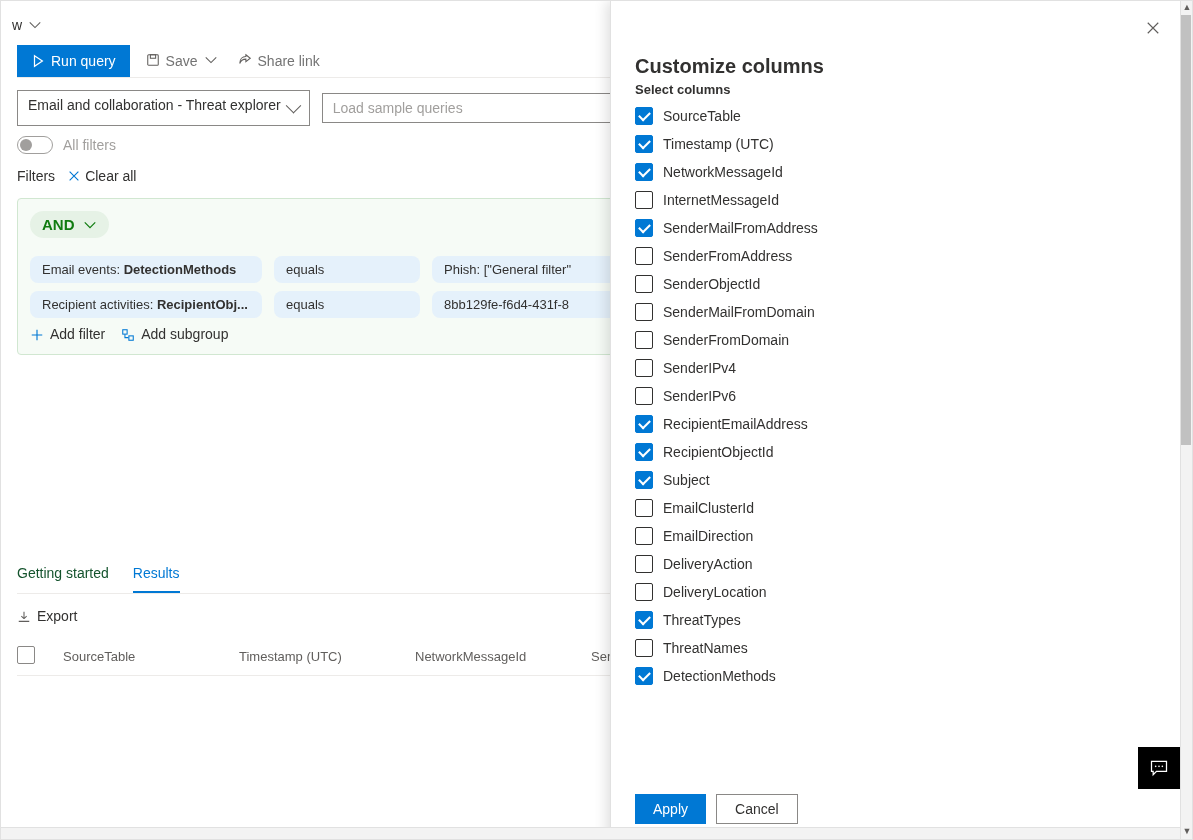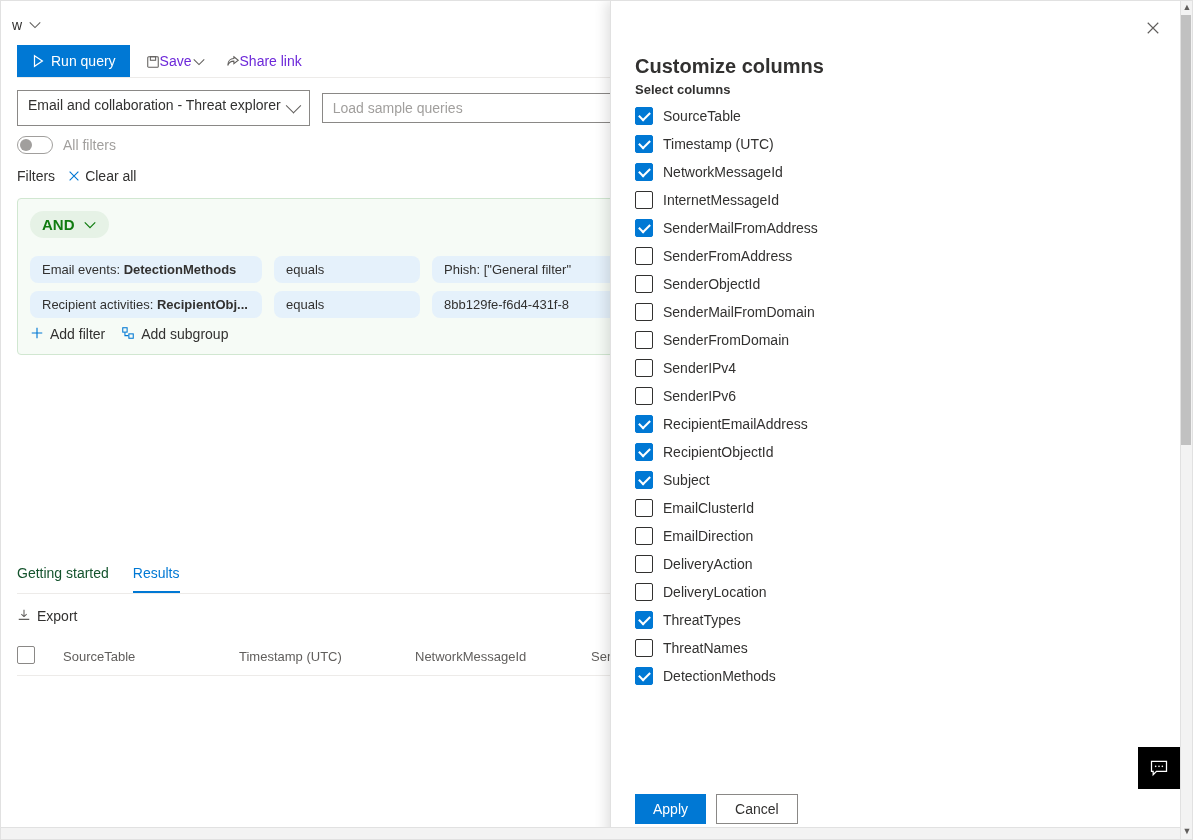--- a/index.html
+++ b/index.html
@@ -1,42 +1,42 @@
 <!DOCTYPE html>
 <html><head>
 <meta charset="utf-8">
 <style>
 * { box-sizing: border-box; margin: 0; padding: 0; }
 body { font-family: 'Segoe UI', -apple-system, sans-serif; font-size: 14px; color: #323130; background: #fff; overflow: hidden; width: 1193px; height: 840px; position: relative; border: 1px solid #e1e1e1; }
 .main { position: absolute; left: 0; top: 0; width: 100%; height: 100%; padding: 16px; }
 .w-trunc { font-size: 14px; color: #323130; margin-left: -5px; display: flex; align-items: center; gap: 6px; }
 .toolbar { display: flex; align-items: center; gap: 12px; margin: 12px 0; border-bottom: 1px solid #edebe9; padding-bottom: 0; }
 .btn-primary { background: #0078d4; color: #fff; border: none; padding: 8px 14px; display: flex; align-items: center; gap: 6px; cursor: pointer; font-size: 14px; }
-.btn-cmd { background: transparent; border: none; color: #6d28d9; display: flex; align-items: flex-end; gap: 0; cursor: pointer; padding: 6px 4px; font-size: 14px; }
+.btn-cmd { background: transparent; border: none; color: #737373; display: flex; align-items: flex-start; gap: 6px; cursor: pointer; padding: 6px 4px; font-size: 14px; }
 .toolbar-right { margin-left: auto; display: flex; align-items: center; gap: 6px; color: #323130; }
 .dropdown { border: 1px solid #8a8886; padding: 6px 28px 12px 10px; background: #fff; position: relative; cursor: pointer; display: inline-flex; align-items: center; min-width: 290px; }
 .dropdown::after { content: ''; position: absolute; right: 10px; top: 50%; width: 10px; height: 10px; transform: translateY(-70%) rotate(45deg); border-right: 1px solid #605e5c; border-bottom: 1px solid #605e5c; }
 .sample-input { border: 1px solid #8a8886; padding: 6px 10px; width: 460px; color: #a19f9d; margin-left: 12px; }
 .row { display: flex; align-items: center; margin: 10px 0; }
 .toggle { width: 36px; height: 18px; border-radius: 9px; border: 1px solid #a19f9d; background: #fff; position: relative; margin-right: 10px; }
 .toggle::after { content: ''; position: absolute; left: 2px; top: 2px; width: 12px; height: 12px; border-radius: 50%; background: #a19f9d; }
 .muted { color: #a19f9d; }
 .filters-row { display: flex; align-items: center; gap: 12px; margin: 14px 0; }
 .clear-btn { display: flex; align-items: center; gap: 4px; color: #323130; cursor: pointer; font-size: 14px; }
 .filter-box { border: 1px solid #d1e7d1; background: #f6fbf6; padding: 12px; border-radius: 4px; margin: 10px 0 16px 0; }
 .and-chip { display: inline-flex; align-items: center; gap: 8px; background: #e6f2e6; color: #107c10; padding: 5px 12px; border-radius: 14px; font-weight: 600; font-size: 15px; margin-bottom: 10px; }
 .includes-label { float: right; font-weight: 600; color: #323130; }
 .chip-row { display: flex; gap: 12px; margin: 8px 0; }
 .chip { background: #e5f1fb; color: #323130; padding: 6px 12px; border-radius: 8px; font-size: 13px; white-space: nowrap; overflow: hidden; text-overflow: ellipsis; }
 .chip.w1 { width: 232px; }
 .chip.w2 { width: 146px; }
 .chip.w3 { flex: 1; min-width: 140px; }
 .chip-val-bold { font-weight: 600; }
 .add-row { display: flex; gap: 16px; margin-top: 8px; }
-.add-link { display: flex; align-items: flex-start; gap: 6px; color: #323130; cursor: pointer; font-size: 14px; }
+.add-link { display: flex; align-items: flex-end; gap: 6px; color: #323130; cursor: pointer; font-size: 14px; }
 .tabs { display: flex; gap: 24px; border-bottom: 1px solid #edebe9; margin-top: 200px; }
 .tab { padding: 10px 0; color: #14532d; cursor: pointer; }
 .tab.active { color: #0078d4; border-bottom: 2px solid #0078d4; font-weight: 400; }
 .export-row { display: flex; align-items: center; padding: 14px 0; }
 .items-count { margin-left: auto; color: #323130; }
 .table-header { display: flex; align-items: center; gap: 16px; padding: 8px 0; color: #605e5c; border-bottom: 1px solid #edebe9; font-size: 13px; }
 .th { flex: 0 0 160px; }
 .th.cb { flex: 0 0 30px; }
 .checkbox { width: 18px; height: 18px; border: 1px solid #8a8886; border-radius: 2px; background: #fff; display: inline-block; }
 

